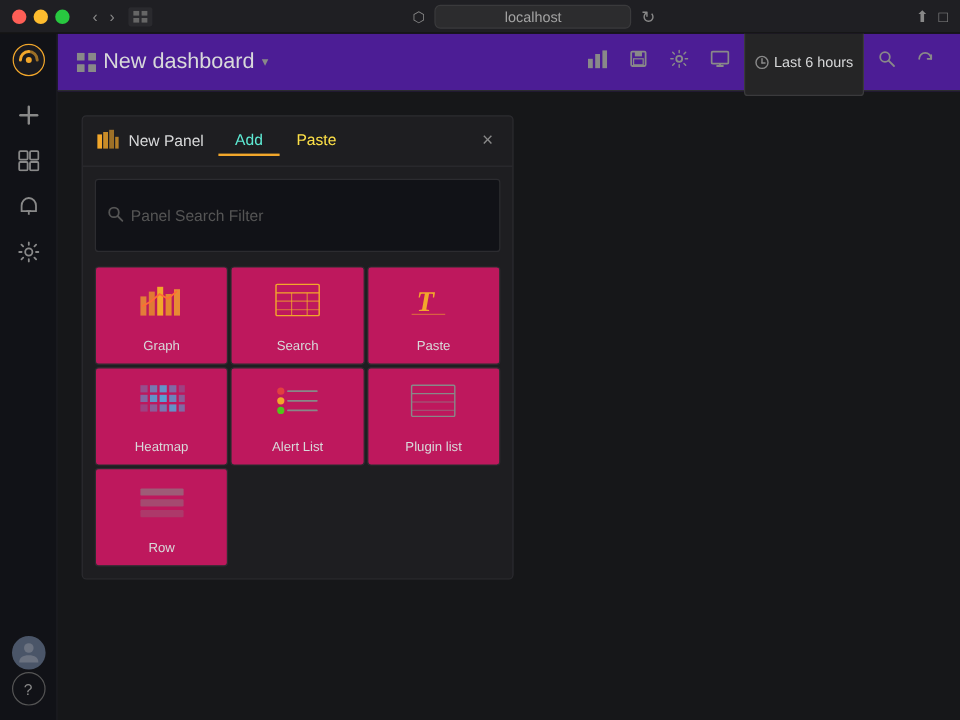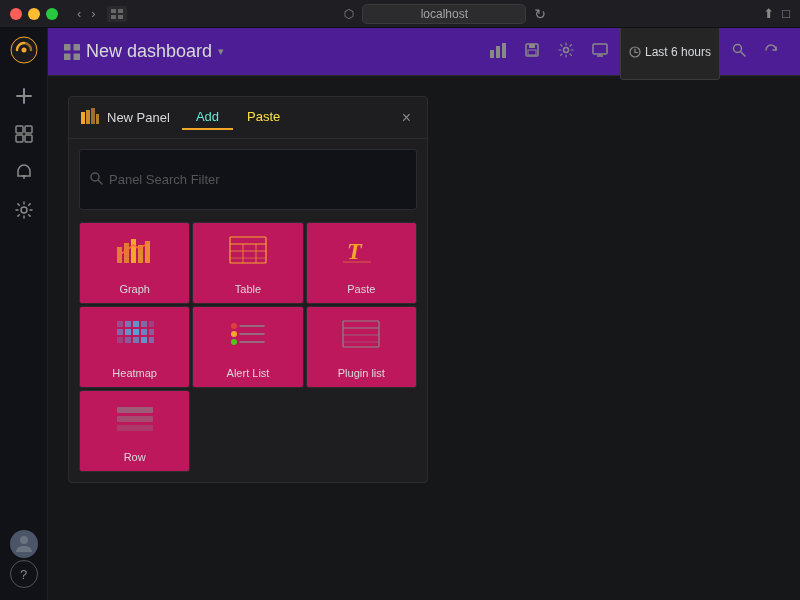--- a/index.html
+++ b/index.html
@@ -473,21 +473,21 @@
 
           <div class="panel-item">
             <svg width="40" height="30" viewBox="0 0 40 30">
               <rect x="2" y="2" width="36" height="26" rx="1" fill="none" stroke="#f2a72b" stroke-width="1.2"></rect>
               <line x1="2" y1="9" x2="38" y2="9" stroke="#f2a72b" stroke-width="1"></line>
               <line x1="2" y1="16" x2="38" y2="16" stroke="#f2a72b" stroke-width="1" opacity="0.7"></line>
               <line x1="2" y1="23" x2="38" y2="23" stroke="#f2a72b" stroke-width="1" opacity="0.5"></line>
               <line x1="15" y1="9" x2="15" y2="28" stroke="#f2a72b" stroke-width="1" opacity="0.7"></line>
               <line x1="28" y1="9" x2="28" y2="28" stroke="#f2a72b" stroke-width="1" opacity="0.7"></line>
             </svg>
-            <span class="panel-item-label">Table</span>
+            <span class="panel-item-label">Search</span>
           </div>
 
           <div class="panel-item">
             <svg width="40" height="30" viewBox="0 0 40 30">
               <text x="6" y="24" font-family="serif" font-size="24" fill="#f2a72b" font-style="italic" font-weight="bold">T</text>
               <line x1="2" y1="27" x2="30" y2="27" stroke="#f2a72b" stroke-width="1" opacity="0.5"></line>
             </svg>
             <span class="panel-item-label">Paste</span>
           </div>
 

